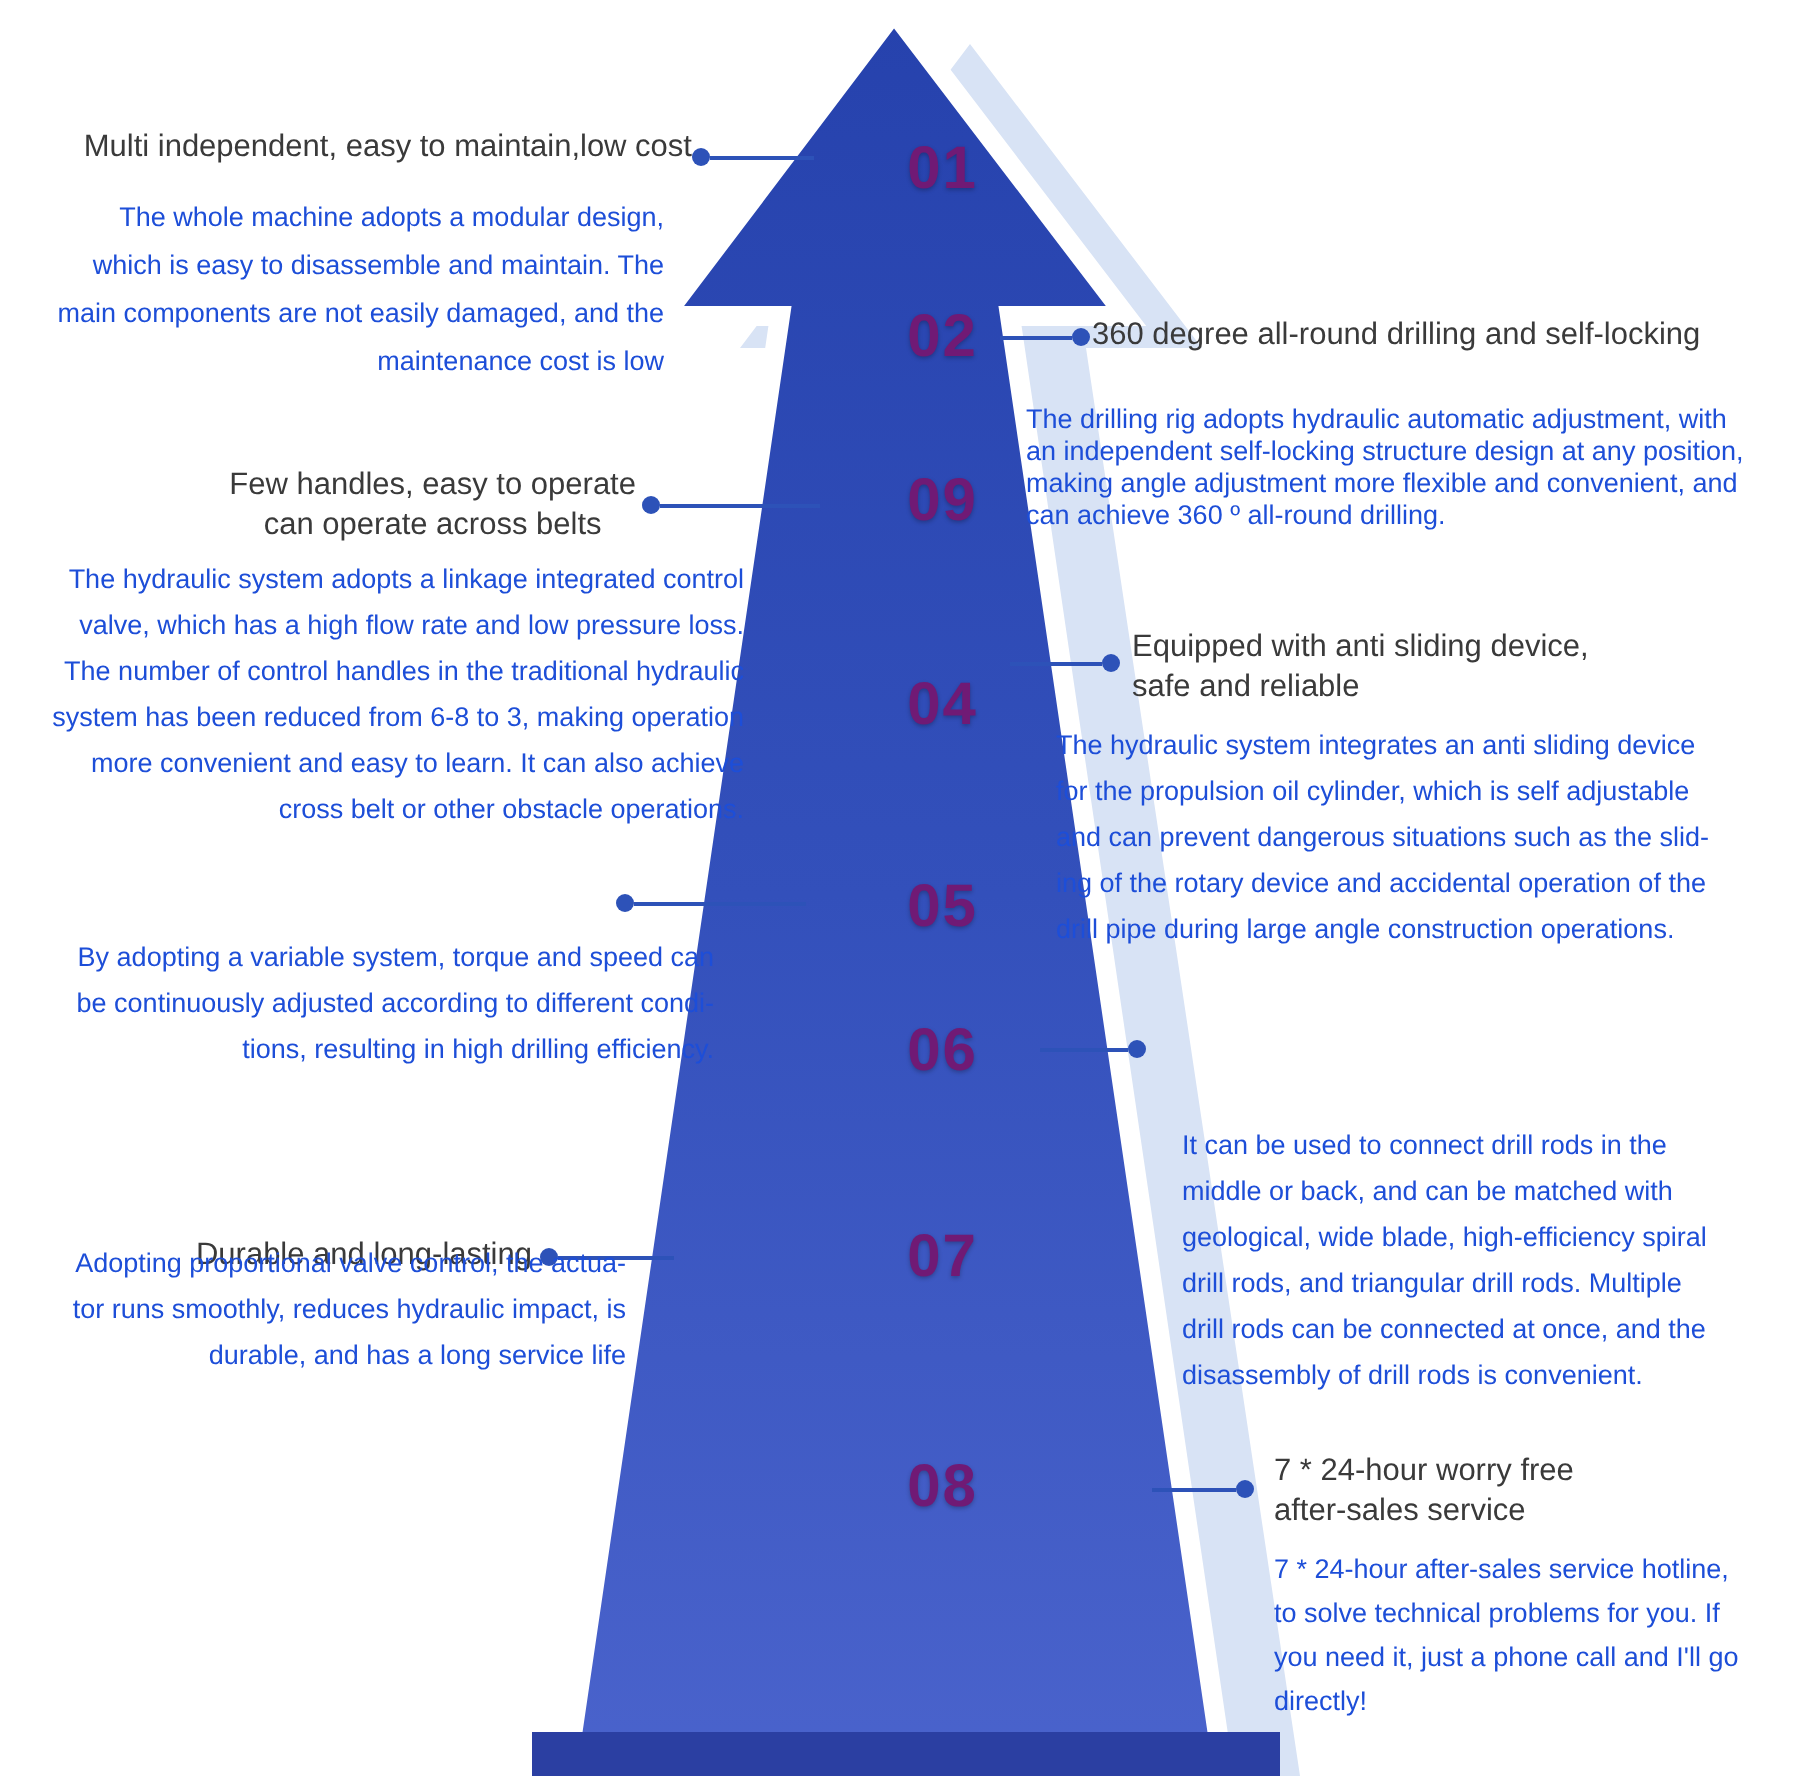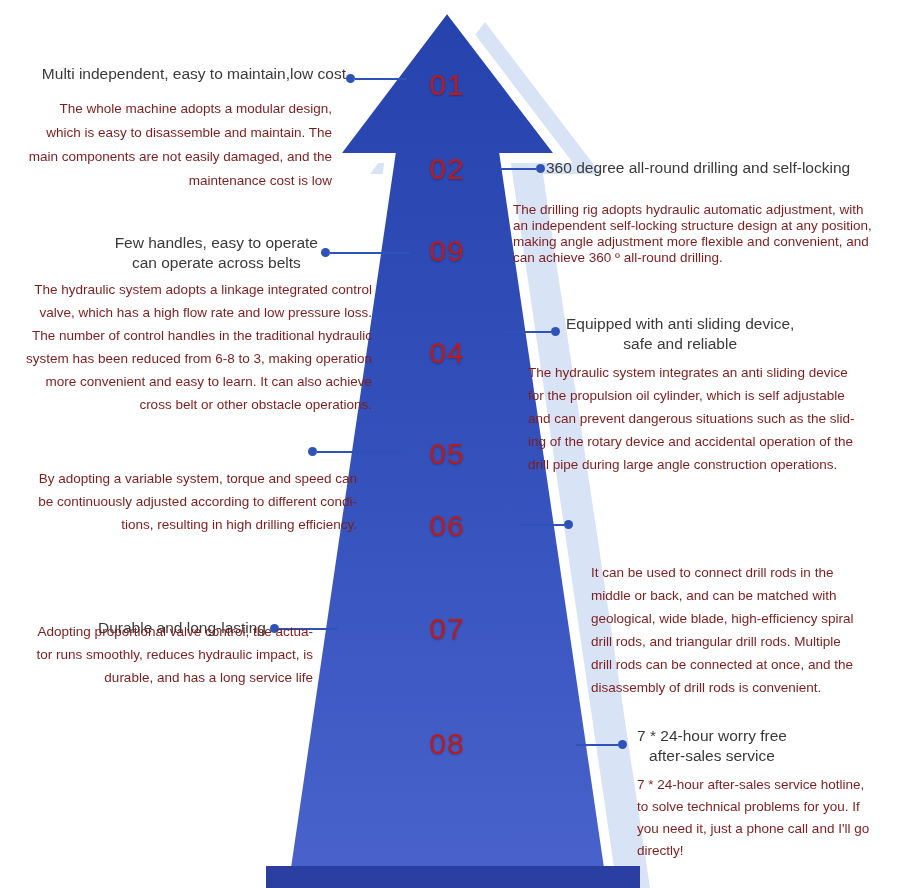--- a/index.html
+++ b/index.html
@@ -7,48 +7,48 @@
     position:relative;
     width:898px;height:888px;
     overflow:hidden;
     background:#ffffff;
     font-family:"Liberation Sans", sans-serif;
   }
   .arrow-svg{position:absolute;left:0;top:0;width:898px;height:888px;}
 
   .num{
     position:absolute;left:405px;width:84px;
-    text-align:center;color:#b91c1c;
-    font-size:30px;font-weight:normal;letter-spacing:1px;
+    text-align:right;color:#701a75;
+    font-size:30px;font-weight:bold;letter-spacing:1px;
     text-shadow:0 1px 2px rgba(0,0,0,0.25);
   }
   .n1{top:68px}.n2{top:152px}.n3{top:234px}.n4{top:336px}
   .n5{top:437px}.n6{top:509px}.n7{top:612px}.n8{top:727px}
 
   .title{
     position:absolute;
     font-size:15.5px;line-height:20px;font-weight:500;
     color:#3a3a3a;white-space:pre-line;
   }
-  .title.right-side{text-align:center;}
+  .title.right-side{text-align:left;}
   .title.left-side{text-align:right;}
   .title.centered{text-align:center;}
   .t1{right:552px;top:64px}
   .t2{left:546px;top:158px}
   .t3{right:580px;top:233px}
   .t4{left:566px;top:314px}
   .t5{right:597px;top:441px}
   .t6{left:577px;top:509px}
   .t7{right:632px;top:618px}
   .t8{left:637px;top:726px}
 
   .desc{
     position:absolute;
     font-size:13.5px;line-height:23px;
-    color:#7f1d1d;white-space:pre-line;
+    color:#1d4ed8;white-space:pre-line;
   }
   .desc.left-side{text-align:right;}
   .d1{right:566px;top:97px;line-height:24px}
   .d2{left:513px;top:202px;line-height:16px}
   .d3{right:526px;top:278px}
   .d4{left:528px;top:361px}
   .d5{right:541px;top:467px}
   .d6{left:591px;top:561px}
   .d7{right:585px;top:620px}
   .d8{left:637px;top:774px;line-height:22px}

